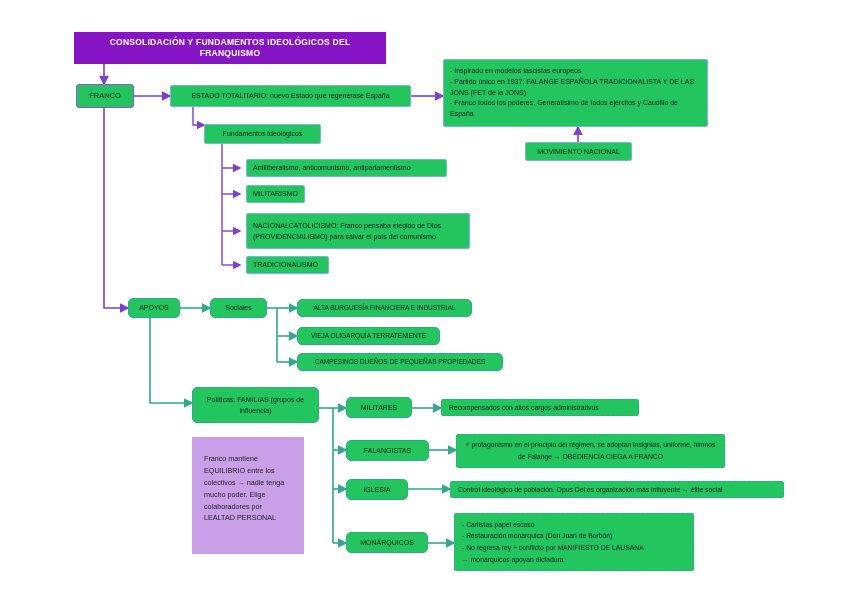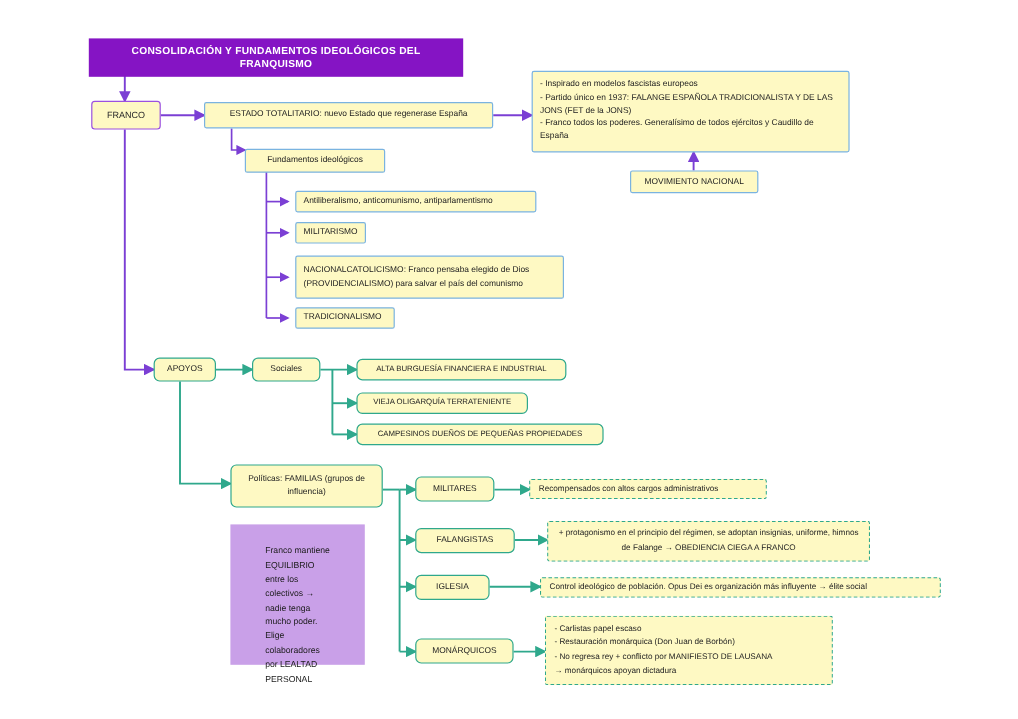--- a/index.html
+++ b/index.html
@@ -20,21 +20,21 @@
     overflow: hidden;
   }
   .node {
     position: absolute;
     box-sizing: border-box;
     display: flex;
     align-items: center;
     justify-content: center;
     text-align: center;
     line-height: 1.35;
-    background: #fef9c3;
+    background: #22c55e;
   }
   
   .banner {
     background: #8514c4;
     color: #ffffff;
     font-weight: bold;
     font-size: 8.5px;
     letter-spacing: 0.25px;
     border: none;
     padding: 16px 10px;
@@ -86,21 +86,21 @@
   
   .note {
     background: #c9a0e8;
     border: none;
     font-size: 7.2px;
     color: #1b1b1b;
     line-height: 1.65;
     justify-content: flex-start;
     align-items: flex-start;
     text-align: left;
-    padding: 16px 29px;
+    padding: 16px 12px;
   }
   .multiline {
     white-space: pre-line;
   }
   svg.wires {
     position: absolute;
     left: 0;
     top: 0;
     width: 848px;
     height: 599px;

